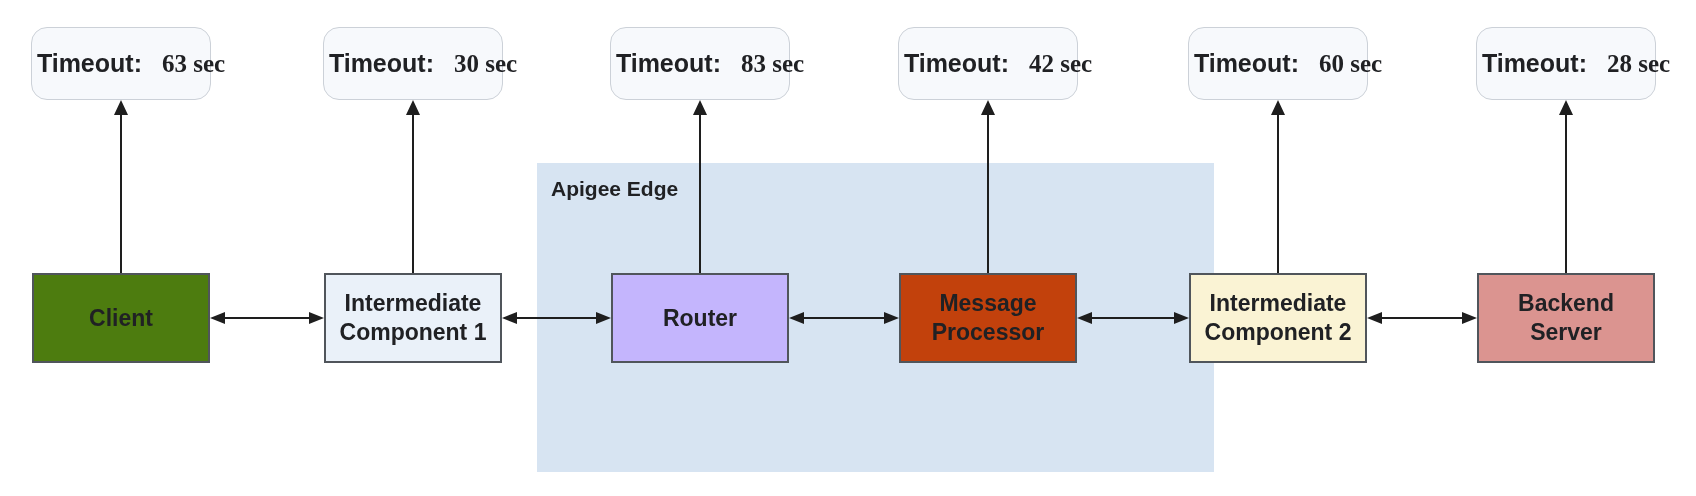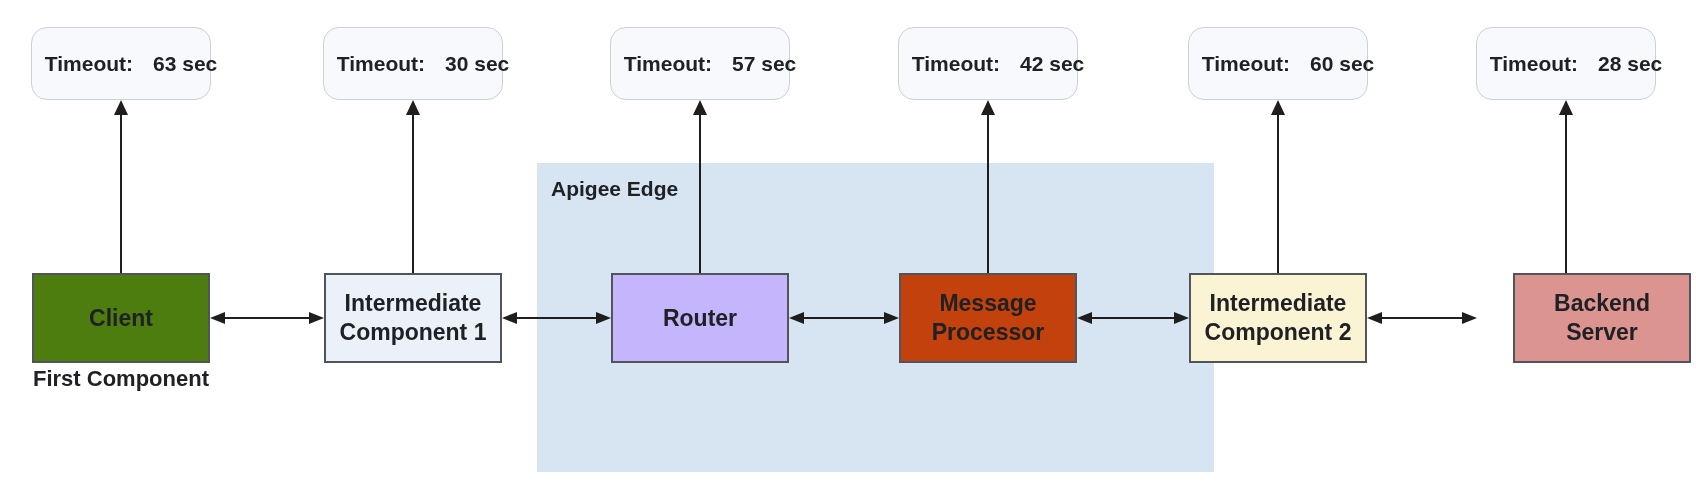--- a/index.html
+++ b/index.html
@@ -23,25 +23,25 @@
     white-space:nowrap;
   }
   
   .pill{
     position:absolute;top:27px;width:180px;height:73px;
     background:#f7f9fc;
     border:1.5px solid #ccd1d8;
     border-radius:16px;
     box-sizing:border-box;
     display:flex;align-items:center;justify-content:center;
-    font-size:21px;font-weight:bold;
+    font-size:25px;font-weight:bold;
     white-space:nowrap;
     padding-left:20px;
   }
-  .pill .tv{margin-left:20px;}
+  .pill .tv{margin-left:20px;font-family:Liberation Serif, serif;}
   
   .box{
     position:absolute;top:273px;width:178px;height:90px;
     border:2px solid #50555b;
     box-sizing:border-box;
     display:flex;align-items:center;justify-content:center;
     text-align:center;
     font-size:23px;font-weight:bold;line-height:29px;
     white-space:pre-line;
   }
@@ -123,38 +123,37 @@
     <span>Timeout:</span>
     <span class="tv">63 sec</span>
   </div>
   <div class="varrow" style="left:113px;">
     <div class="head"></div>
     <div class="line"></div>
   </div>
   <div class="box" style="left: 32px; background: #4d7c0f;">
     <span>Client</span>
   </div>
-  <div class="sublabel" style="left:1px;">First Component</div>
 
   <div class="pill" style="left:323px;">
     <span>Timeout:</span>
     <span class="tv">30 sec</span>
   </div>
   <div class="varrow" style="left:405px;">
     <div class="head"></div>
     <div class="line"></div>
   </div>
   <div class="box" style="left: 324px; background: rgb(234, 241, 249);">
     <span>Intermediate
 Component 1</span>
   </div>
 
   <div class="pill" style="left:610px;">
     <span>Timeout:</span>
-    <span class="tv">57 sec</span>
+    <span class="tv">83 sec</span>
   </div>
   <div class="varrow" style="left:692px;">
     <div class="head"></div>
     <div class="line"></div>
   </div>
   <div class="box" style="left: 611px; background: #c4b5fd;">
     <span>Router</span>
   </div>
 
   <div class="pill" style="left:898px;">
@@ -184,18 +183,18 @@
   </div>
 
   <div class="pill" style="left:1476px;">
     <span>Timeout:</span>
     <span class="tv">28 sec</span>
   </div>
   <div class="varrow" style="left:1558px;">
     <div class="head"></div>
     <div class="line"></div>
   </div>
-  <div class="box" style="left: 1477px; background: rgb(219, 148, 144); margin-left: 36px;">
+  <div class="box" style="left: 1477px; background: rgb(219, 148, 144);">
     <span>Backend
 Server</span>
   </div>
 
 </div>
 
 </body></html>

